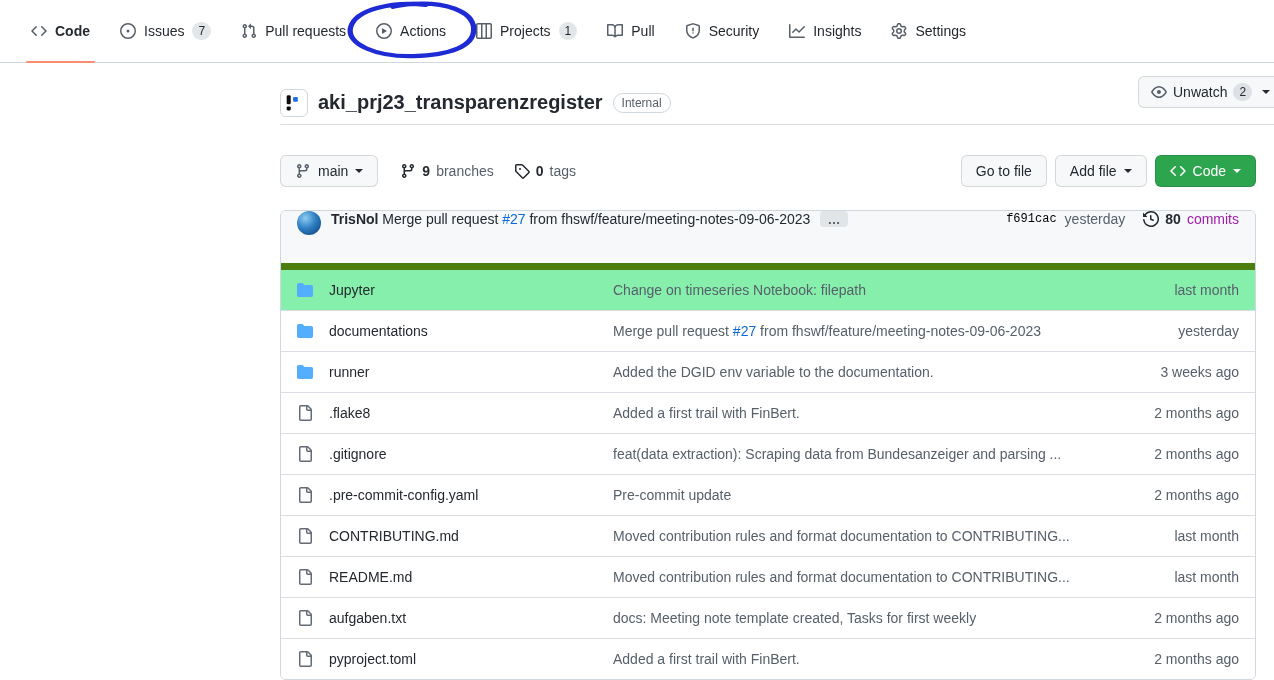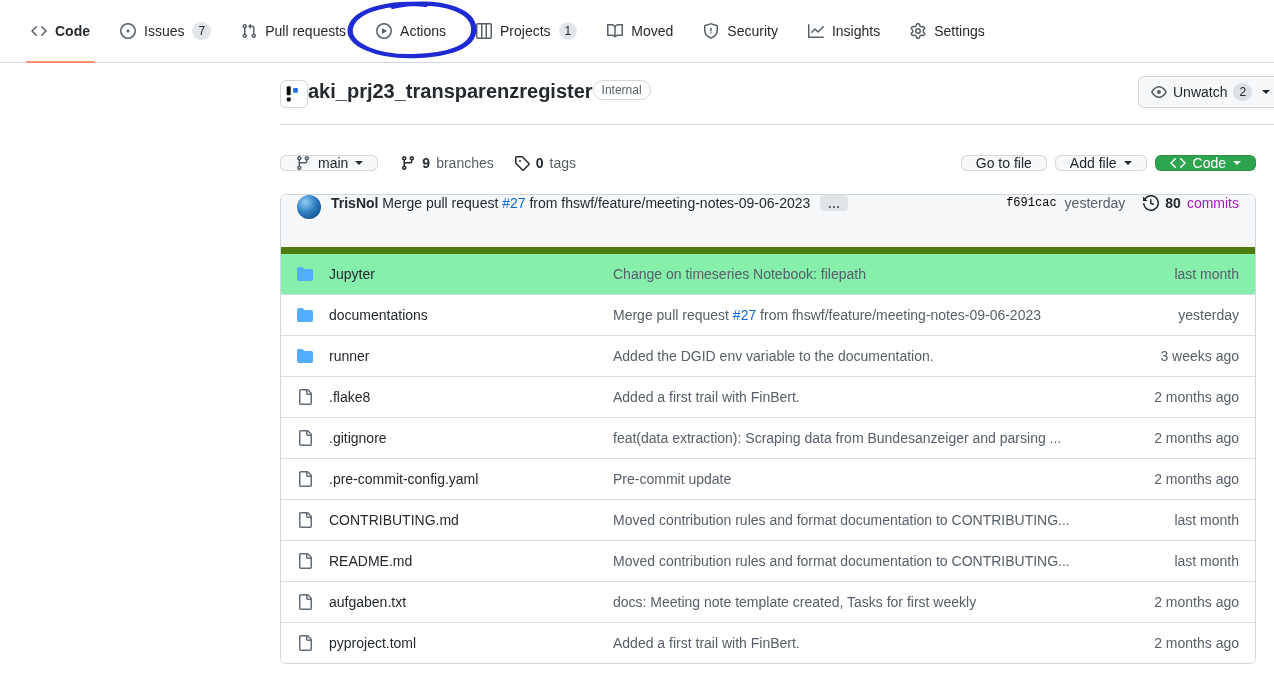--- a/index.html
+++ b/index.html
@@ -17,37 +17,37 @@
   .nav-item.active{font-weight:700;}
   .nav-item.active::after{content:"";position:absolute;left:10px;right:10px;bottom:-1px;
     height:2px;border-radius:2px;background:var(--accent,#fd8c73);}
   .counter{background:rgba(175,184,193,.35);border-radius:2em;font-size:12px;line-height:18px;
     padding:0 6px;font-weight:400;color:#24292f;}
   .annotation-svg{position:absolute;left:-20px;top:0;width:calc(100% + 40px);height:60px;
     pointer-events:none;z-index:5;}
 
   
   .container{margin-left:280px;width:976px;position:relative;}
-  .repo-header{display:flex;align-items:flex-start;gap:0;padding-top:17px;height:45px;}
+  .repo-header{display:flex;align-items:center;gap:10px;padding-top:17px;height:45px;}
   .org-avatar{width:26px;height:26px;border:1px solid #d0d7de;border-radius:6px;background:#fff;
     display:flex;align-items:center;justify-content:center;cursor:pointer;}
   .repo-title{font-size:20px;font-weight:700;margin:0;}
   .visibility-badge{border:1px solid #d0d7de;border-radius:2em;color:#57606a;font-size:12px;
     line-height:18px;padding:0 8px;font-weight:400;}
   .header-rule{position:absolute;left:280px;top:124px;width:994px;height:1px;background:#d8dee4;}
 
   
   .watch-btn{position:absolute;left:1138px;top:76px;height:32px;width:160px;
     border:1px solid rgba(27,31,36,.15);border-radius:6px;background:#f6f8fa;
     display:flex;align-items:center;gap:6px;padding:0 12px;cursor:pointer;font-size:14px;color:#24292f;}
   .watch-btn .icon{color:#57606a;}
 
   
   .toolbar{margin-top:30px;display:flex;align-items:center;}
-  .btn{height:16px;border:1px solid rgba(27,31,36,.15);border-radius:6px;background:#f6f8fa;
+  .btn{height:32px;border:1px solid rgba(27,31,36,.15);border-radius:6px;background:#f6f8fa;
     display:inline-flex;align-items:center;gap:7px;padding:0 14px;font-size:14px;color:#24292f;cursor:pointer;}
   .btn .icon{color:#57606a;}
   .btn-primary{background:var(--green,#2da44e);color:#fff;border-color:rgba(27,31,36,.15);}
   .btn-primary .icon{color:#fff;}
   .caret{width:0;height:0;border-left:4px solid transparent;border-right:4px solid transparent;
     border-top:4px solid currentColor;display:inline-block;}
   .ref-stats{display:flex;align-items:center;gap:20px;margin-left:22px;}
   .ref-stat{display:flex;align-items:center;gap:6px;color:#57606a;cursor:pointer;}
   .ref-stat .icon{color:#24292f;}
   .ref-stat b{color:#24292f;font-weight:700;}
@@ -130,21 +130,21 @@
       </span>
       <span>Projects</span>
       <span class="counter">1</span>
     </div>
     <div class="nav-item">
       <span class="icon">
         <svg width="16" height="16" viewBox="0 0 16 16" fill="currentColor">
           <path d="M0 1.75A.75.75 0 0 1 .75 1h4.253c1.227 0 2.317.59 3 1.501A3.743 3.743 0 0 1 11.006 1h4.245a.75.75 0 0 1 .75.75v10.5a.75.75 0 0 1-.75.75h-4.507a2.25 2.25 0 0 0-1.591.659l-.622.621a.75.75 0 0 1-1.06 0l-.622-.621A2.25 2.25 0 0 0 5.258 13H.75a.75.75 0 0 1-.75-.75Zm7.251 10.324.004-5.073-.002-2.253A2.25 2.25 0 0 0 5.003 2.5H1.5v9h3.757a3.75 3.75 0 0 1 1.994.574ZM8.755 4.75l-.004 7.322a3.752 3.752 0 0 1 1.992-.572H14.5v-9h-3.495a2.25 2.25 0 0 0-2.25 2.25Z"></path>
         </svg>
       </span>
-      <span>Moved</span>
+      <span>Pull</span>
     </div>
     <div class="nav-item">
       <span class="icon">
         <svg width="16" height="16" viewBox="0 0 16 16" fill="currentColor">
           <path d="m8.533.133 5.25 1.68A1.75 1.75 0 0 1 15 3.48V7c0 1.566-.32 3.182-1.303 4.682-.983 1.498-2.585 2.813-5.032 3.855a1.697 1.697 0 0 1-1.33 0c-2.447-1.042-4.049-2.357-5.032-3.855C1.32 10.182 1 8.566 1 7V3.48a1.75 1.75 0 0 1 1.217-1.667l5.25-1.68a1.748 1.748 0 0 1 1.066 0Zm-.61 1.429-5.25 1.68a.251.251 0 0 0-.173.238V7c0 1.36.275 2.666 1.057 3.859.784 1.194 2.121 2.342 4.366 3.298a.196.196 0 0 0 .154 0c2.245-.957 3.582-2.103 4.366-3.297C13.225 9.666 13.5 8.358 13.5 7V3.48a.25.25 0 0 0-.174-.238l-5.25-1.68a.25.25 0 0 0-.153 0ZM7.25 7.75v-2.5a.75.75 0 0 1 1.5 0v2.5a.75.75 0 0 1-1.5 0Zm1.5 2.25a.75.75 0 1 1-1.5 0 .75.75 0 0 1 1.5 0Z"></path>
         </svg>
       </span>
       <span>Security</span>
     </div>
     <div class="nav-item">

